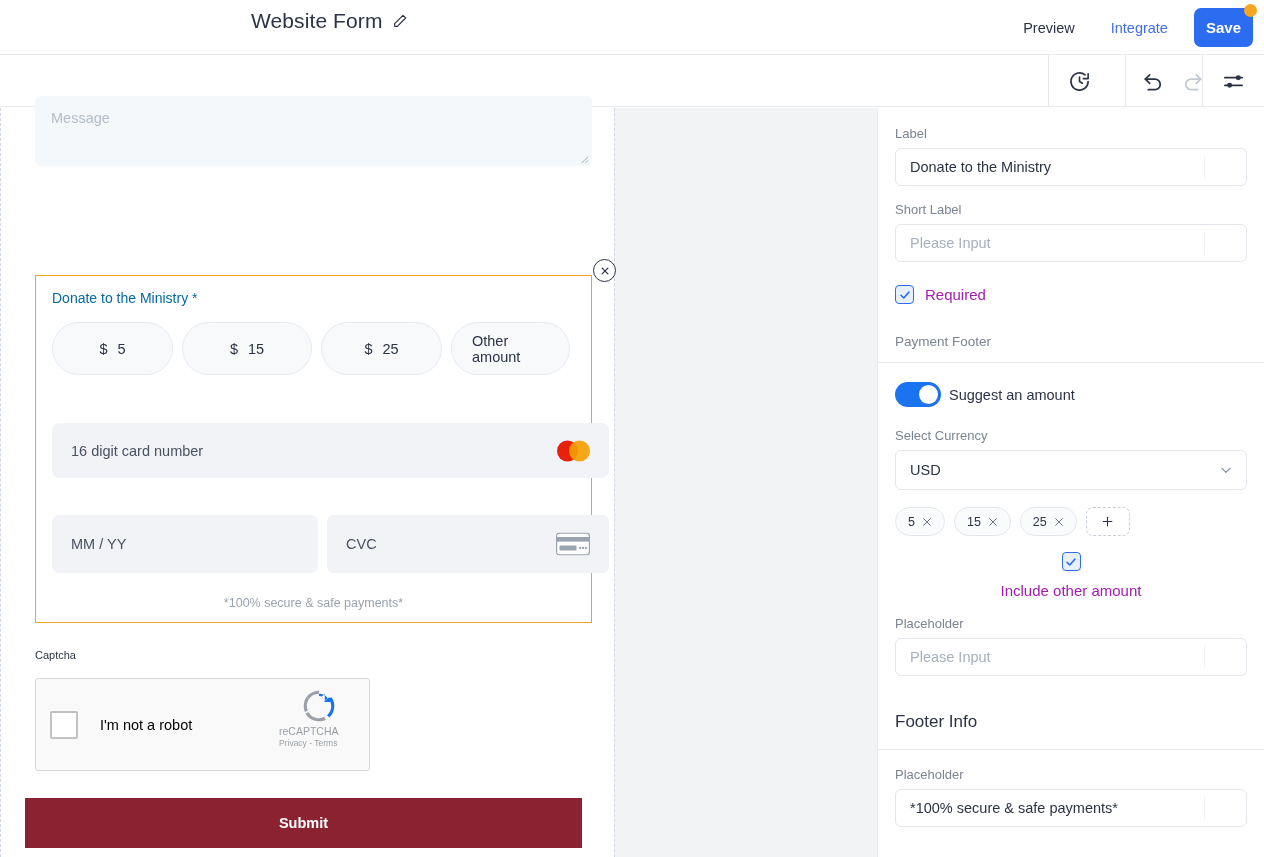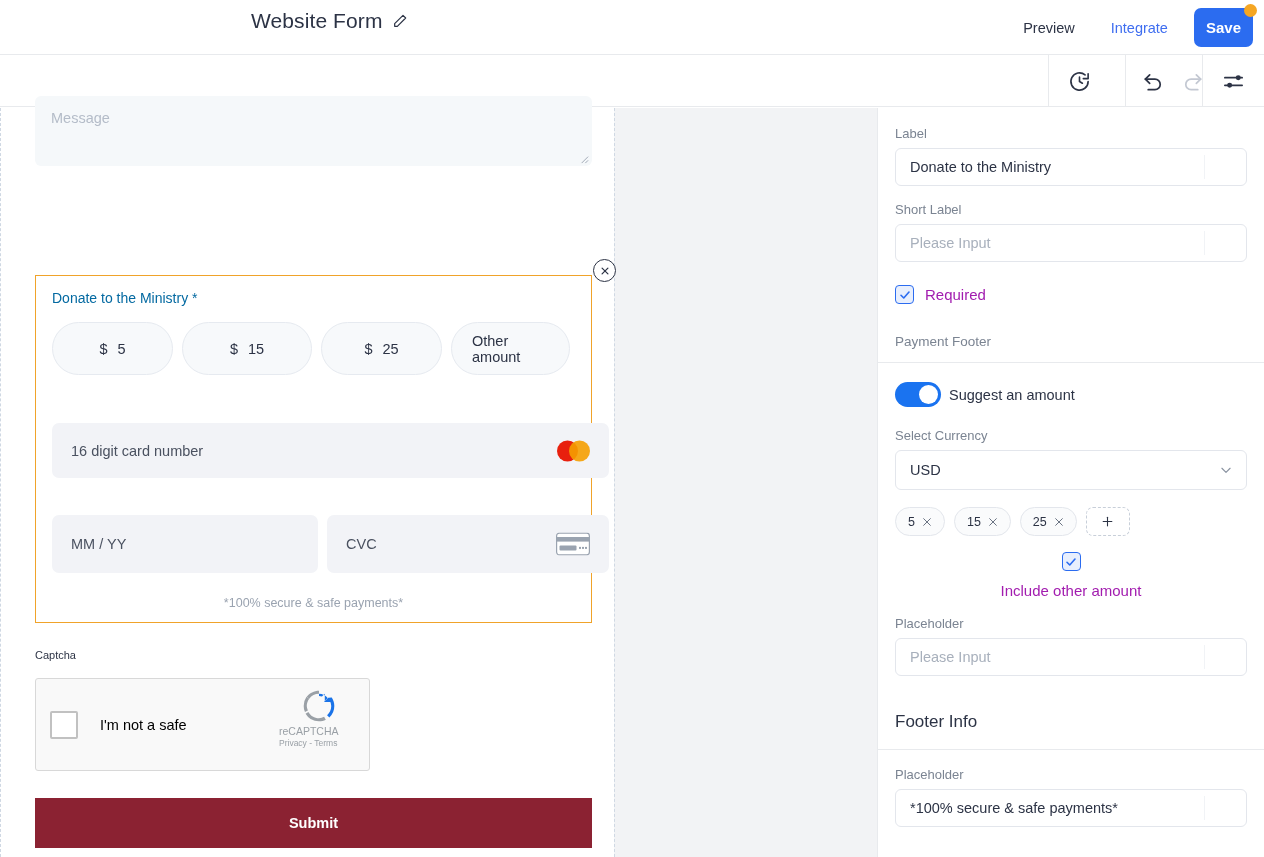--- a/index.html
+++ b/index.html
@@ -202,21 +202,21 @@
   .captcha-brand {
     position: absolute; right: 10px; top: 10px;
     width: 80px; 
   }
   .recaptcha-mark { width: 34px; height: 34px; margin: 0 auto 2px; display: block; }
   .rc-name { font-size: 10.5px; color: #9aa0a6; line-height: 1.25; }
   .rc-terms { font-size: 8.5px; color: #9aa0a6; line-height: 1.3; }
 
   
   .submit-btn {
-    position: absolute; left: 34px; top: 690px;
+    position: absolute; left: 24px; top: 690px;
     width: 557px; height: 50px;
     background: #8b2232; color: #fff; border: none;
     font-family: inherit; font-size: 14.5px; font-weight: bold;
     cursor: pointer;
   }
 
   
   .sidebar {
     position: absolute; left: 877px; top: 108px;
     width: 387px; height: 749px;
@@ -418,21 +418,21 @@
           <rect x="29" y="14.4" width="2" height="2" fill="#9aa3b0"></rect>
         </svg>
       </div>
 
       <div class="donate-footer">*100% secure &amp; safe payments*</div>
     </div>
 
     <div class="captcha-label">Captcha</div>
     <div class="captcha-box">
       <div class="captcha-check"></div>
-      <div class="captcha-text">I'm not a safe</div>
+      <div class="captcha-text">I'm not a robot</div>
       <div class="captcha-brand">
         <svg class="recaptcha-mark" viewBox="0 0 40 40">
           <path d="M20 5.5c4.2 0 7.9 2 10.2 5.1l-3.4 3.4V5.6l-3.3 3.3A10.6 10.6 0 0 0 20 8.1z" fill="#1a73e8"></path>
           <path d="M30.9 10.2l-5.1 5.1h8.7l-2.1-2.1A14.4 14.4 0 0 1 34.4 20c0 4.3-1.9 8.2-4.9 10.8l2.7 2.6A18.1 18.1 0 0 0 38 20c0-3.7-1.1-7.1-3-9.9z" fill="#1a73e8"></path>
           <path d="M20 34.4c-5.4 0-10.1-3-12.5-7.4l-3.3 2.1A18.2 18.2 0 0 0 20 38c2.9 0 5.6-.7 8-1.9l-2-3.5a14.2 14.2 0 0 1-6 1.8z" fill="#9aa0a6"></path>
           <path d="M5.6 20c0-3.2 1.1-6.2 2.9-8.6L5.3 9A18.1 18.1 0 0 0 2 20c0 2.6.5 5 1.5 7.2l3.4-2A14.2 14.2 0 0 1 5.6 20z" fill="#9aa0a6"></path>
           <path d="M8.5 11.4A14.4 14.4 0 0 1 20 5.6V2C14.1 2 8.9 4.8 5.6 9.2z" fill="#9aa0a6"></path>
         </svg>
         <div class="rc-name">reCAPTCHA</div>
         <div class="rc-terms">Privacy - Terms</div>

